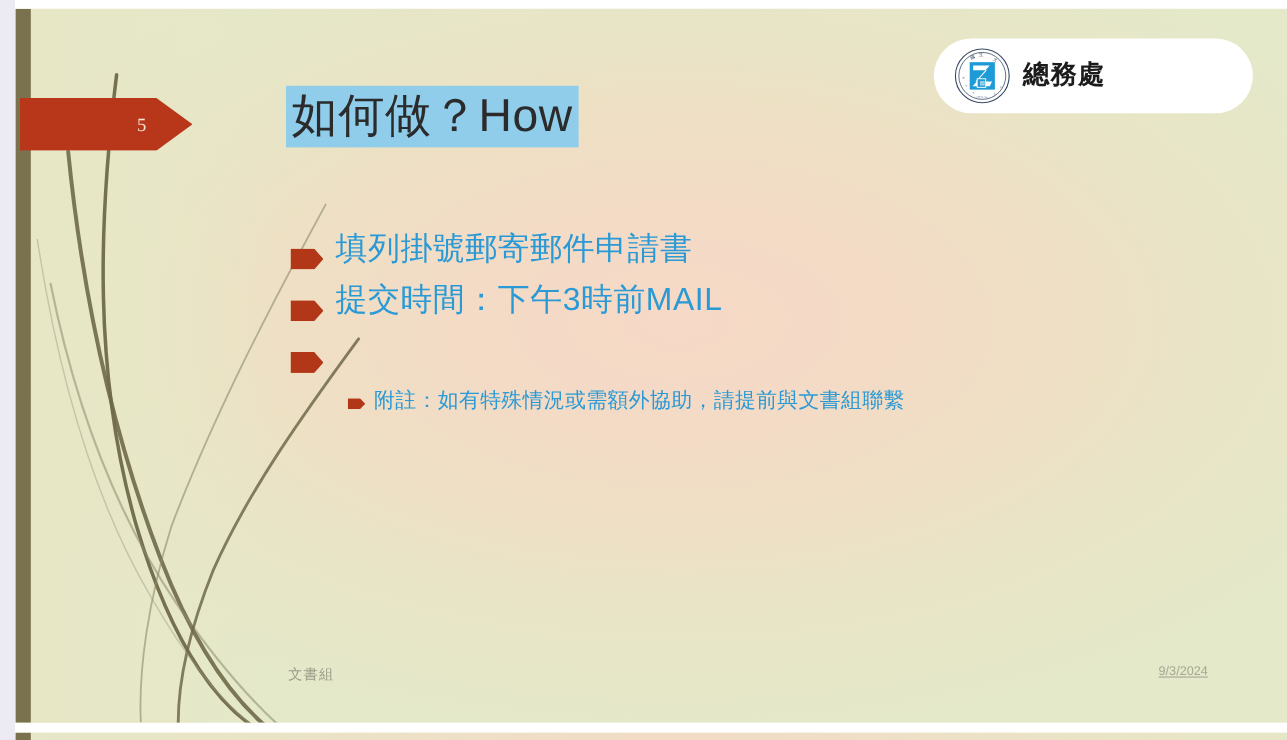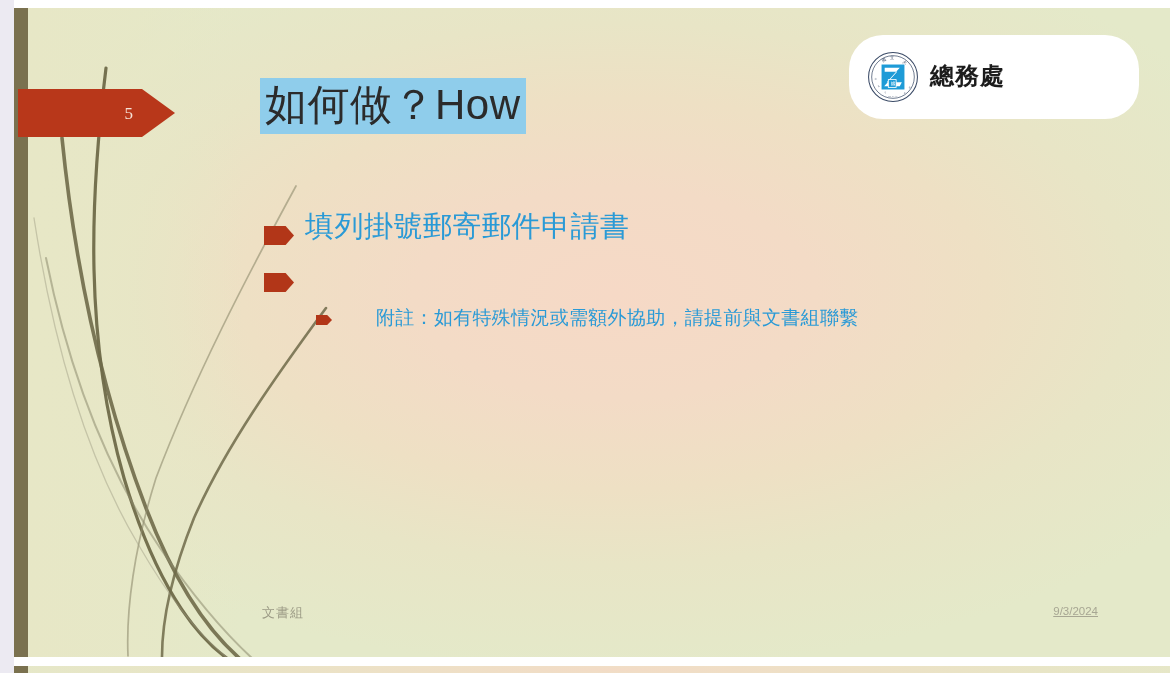--- a/index.html
+++ b/index.html
@@ -121,21 +121,21 @@
     letter-spacing: 0.5px;
     padding: 2px 5px 4px 5px;
     white-space: nowrap;
   }
 
   
   .logo-pill {
     position: absolute;
     right: 31px;
     top: 27px;
-    height: 84px;
+    height: 68px;
     min-width: 290px;
     background: #ffffff;
     border-radius: 34px;
     display: flex;
     align-items: center;
     padding: 0 22px 0 18px;
     box-sizing: border-box;
     z-index: 7;
   }
   .logo-seal {
@@ -193,21 +193,20 @@
     letter-spacing: 0.5px;
     white-space: nowrap;
   }
 
   
   .sub-row {
     display: flex;
     align-items: flex-start;
     margin-top: 14px;
     margin-left: 52px;
-    gap: 36px;
   }
   .sub-arrow {
     flex: 0 0 auto;
     width: 16px;
     height: 10px;
     background: #b23618;
     clip-path: polygon(0 0, 70% 0, 100% 50%, 70% 100%, 0 100%);
     margin-top: 9px;
     margin-right: 8px;
   }
@@ -311,20 +310,24 @@
       </div>
     </div>
 
     <div class="body-area">
 
       <div class="bullet-row">
         <span class="arrow"></span>
         <span class="bullet-text">填列掛號郵寄郵件申請書</span>
       </div>
 
+      <div class="bullet-row">
+        <span class="arrow"></span>
+        <span class="bullet-text">提交時間：下午3時前MAIL</span>
+      </div>
 
       <div class="bullet-row">
         <span class="arrow"></span>
       </div>
 
       <div class="sub-row">
         <span class="sub-arrow"></span>
         <span class="sub-text">附註：如有特殊情況或需額外協助，請提前與文書組聯繫</span>
       </div>
 

